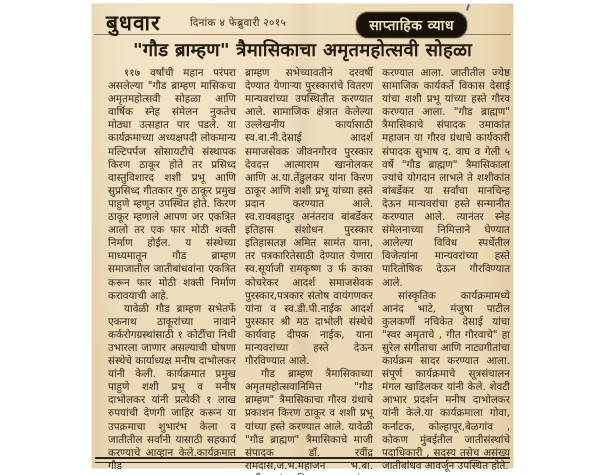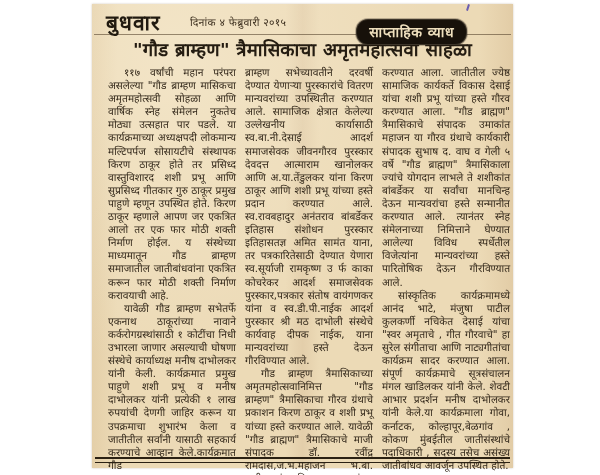--- a/index.html
+++ b/index.html
@@ -19,21 +19,21 @@
   }
   .masthead{position:relative;height:30px;padding:4px 8px 0 14px;box-sizing:border-box;}
   .day{
     font-size:21px;font-weight:bold;letter-spacing:1px;color:#211a10;
     position:absolute;left:14px;top:4px;
   }
   .date{
     font-size:10.5px;color:#3c2f1e;position:absolute;left:98px;top:11px;letter-spacing:.3px;text-align:right;
   }
   .badge{
-    position:absolute;right:46px;top:15px;
+    position:absolute;right:46px;top:8px;
     background:#17110a;color:#eedfbd;
     font-size:14px;font-weight:bold;letter-spacing:.5px;
     padding:3px 13px 4px;border-radius:12px;
     box-shadow:inset 0 0 0 1px rgba(238,223,189,.18), 0 0 0 1px rgba(23,17,10,.25);
   }
   .ink-mark{
     position:absolute;right:44px;top:0px;width:2px;height:7px;background:#4a3db0;
     transform:rotate(18deg);border-radius:1px;opacity:.8;
   }
   .rule{height:1px;background:rgba(72,54,32,.55);margin:0 2px;}

